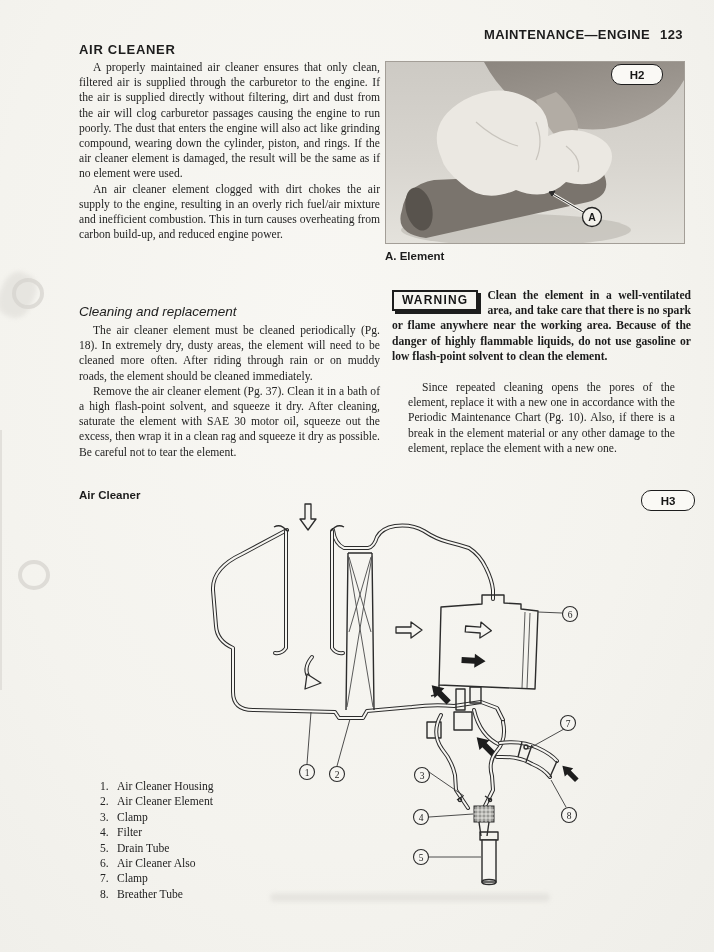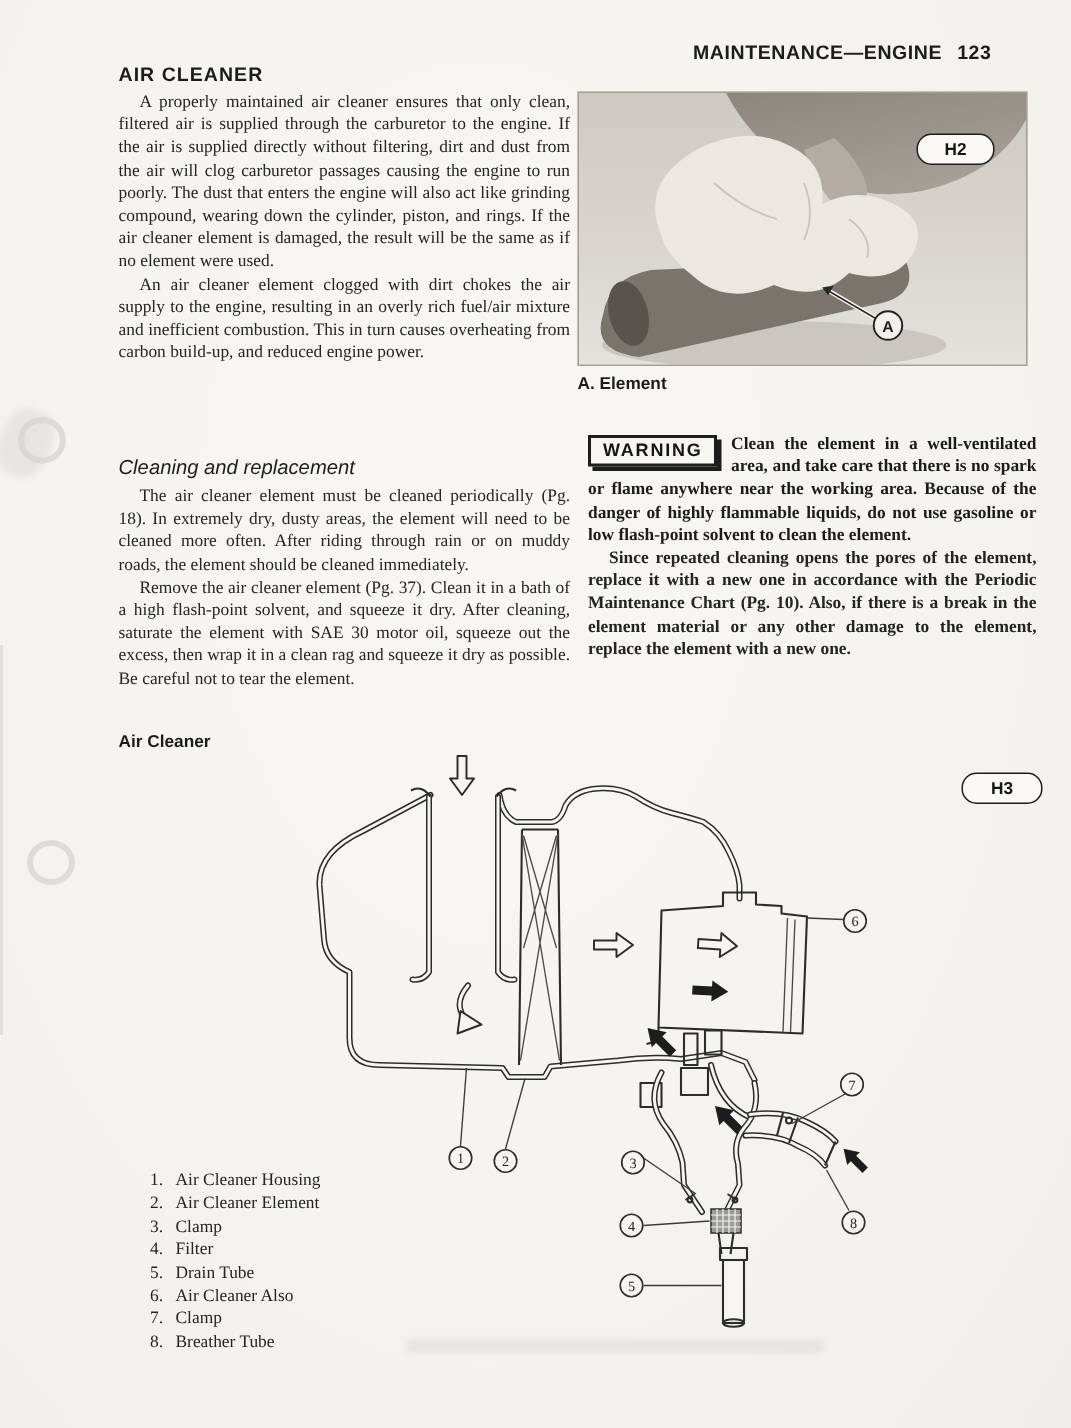--- a/index.html
+++ b/index.html
@@ -15,30 +15,30 @@
     font:bold 13px "Liberation Sans",sans-serif;letter-spacing:.4px;color:#1c1c1c;
     text-align:right;white-space:nowrap;
   }
   .hdr .pgnum{margin-left:10px;}
   .h-sans{font:bold 13px "Liberation Sans",sans-serif;letter-spacing:.7px;color:#1c1c1c;margin:0 0 3px 0;}
   .h-ital{font:italic 13.5px "Liberation Sans",sans-serif;color:#1d1d1d;margin:0 0 4px 0;}
   .body-col{width:301px;font:11.6px "Liberation Serif",serif;line-height:15.2px;color:#242424;text-align:justify;}
   .body-col p{margin:0;text-indent:14px;}
   .caption{font:bold 11.5px "Liberation Sans",sans-serif;color:#1c1c1c;}
   .warn-col{width:299px;font:bold 11.6px "Liberation Serif",serif;line-height:15.2px;color:#1b1b1b;text-align:justify;}
-  .warn-col .follow{font-weight:bold;color:#242424;margin:0;text-indent:14px;}
+  .warn-col .follow{font-weight:normal;color:#242424;margin:16px;text-indent:14px;}
   .warn-tag{
     float:left;border:2px solid #1d1d1d;box-shadow:3px 3px 0 #1d1d1d;background:#f6f5f1;
     padding:1px 8px 2px 8px;margin:2px 9px 3px 0;
     font:bold 12px "Liberation Sans",sans-serif;letter-spacing:1.2px;color:#161616;
   }
   .pill{
     position:absolute;border:1.5px solid #1d1d1d;border-radius:10px;background:#faf9f5;
     font:bold 11.5px "Liberation Sans",sans-serif;color:#161616;
-    display:flex;align-items:center;justify-content:center;margin-top:25px;
+    display:flex;align-items:center;justify-content:center;
   }
   
   .photo-wrap{width:298px;}
   .photo{width:298px;height:181px;border:1px solid #a39e97;background:#d4d1cb;display:block;}
   .photo-cap{margin-top:6px;}
   
   .parts{font:11.6px "Liberation Serif",serif;line-height:15.4px;color:#242424;}
   .parts .row{white-space:nowrap;}
   .parts .num{display:inline-block;width:17px;}
   
@@ -61,21 +61,21 @@
 <body>
 
 <div class="page">
 
   <div class="ring abs" style="left:12px;top:278px;width:24px;height:23px;"></div>
   <div class="ring abs" style="left:18px;top:560px;width:24px;height:22px;"></div>
   <div class="smudge abs" style="left:0;top:272px;width:34px;height:46px;border-radius:40%;transform:rotate(24deg);"></div>
   <div class="edgeline abs" style="left:0;top:430px;width:2px;height:260px;"></div>
   <div class="smudge abs" style="left:270px;top:893px;width:280px;height:9px;border-radius:6px;"></div>
 
-  <div class="hdr abs" style="top:27px;right:53px;padding-left:40px;">
+  <div class="hdr abs" style="top:27px;right:31px;padding-left:40px;">
     <span>MAINTENANCE—ENGINE</span><span class="pgnum">123</span>
   </div>
 
   <div class="abs body-col" style="left:79px;top:42px;">
     <div class="h-sans">AIR CLEANER</div>
     <p>A properly maintained air cleaner ensures that only clean, filtered air is supplied through the carburetor to the engine.  If the air is supplied directly without filtering, dirt and dust from the air will clog carburetor passages causing the engine to run poorly.  The dust that enters the engine will also act like grinding compound, wearing down the cylinder, piston, and rings.  If the air cleaner element is damaged, the result will be the same as if no element were used.</p>
     <p>An air cleaner element clogged with dirt chokes the air supply to the engine, resulting in an overly rich fuel/air mixture and inefficient combustion.  This in turn causes overheating from carbon build-up, and reduced engine power.</p>
   </div>
 
   <div class="abs photo-wrap" style="left:385px;top:61px;">

